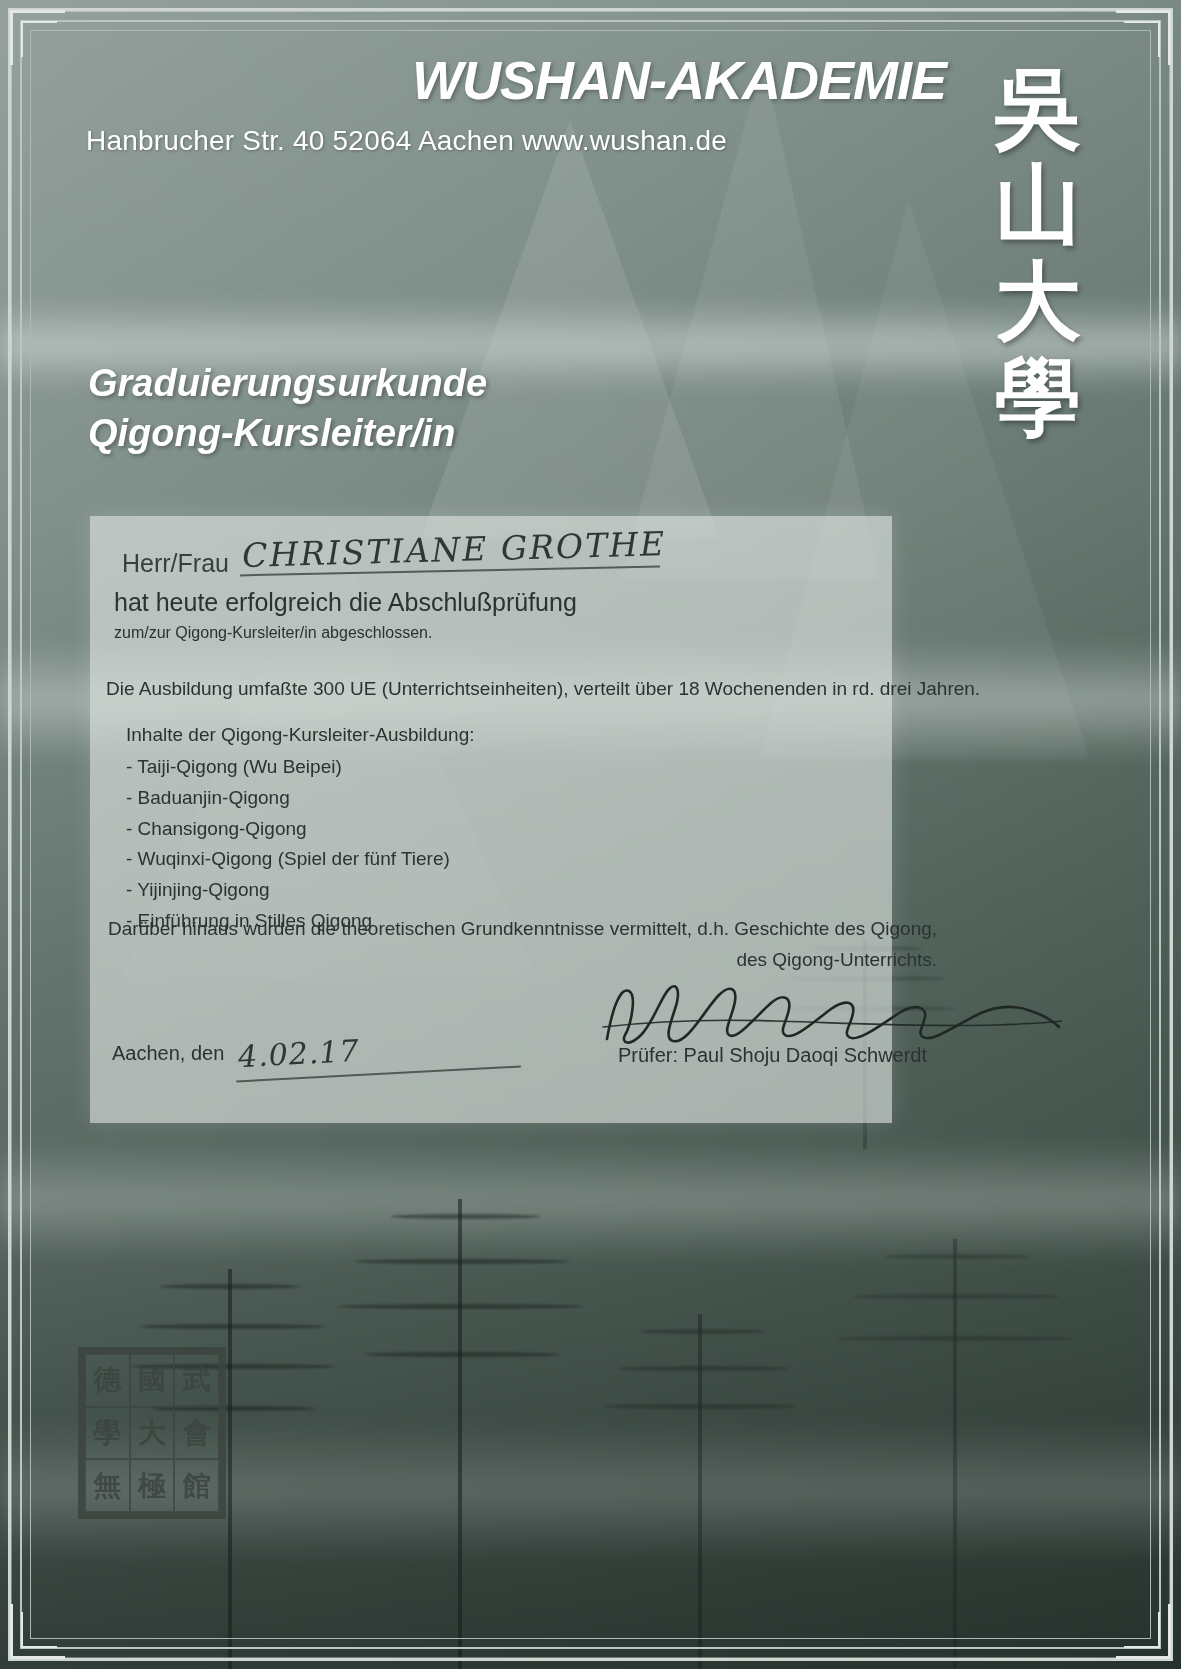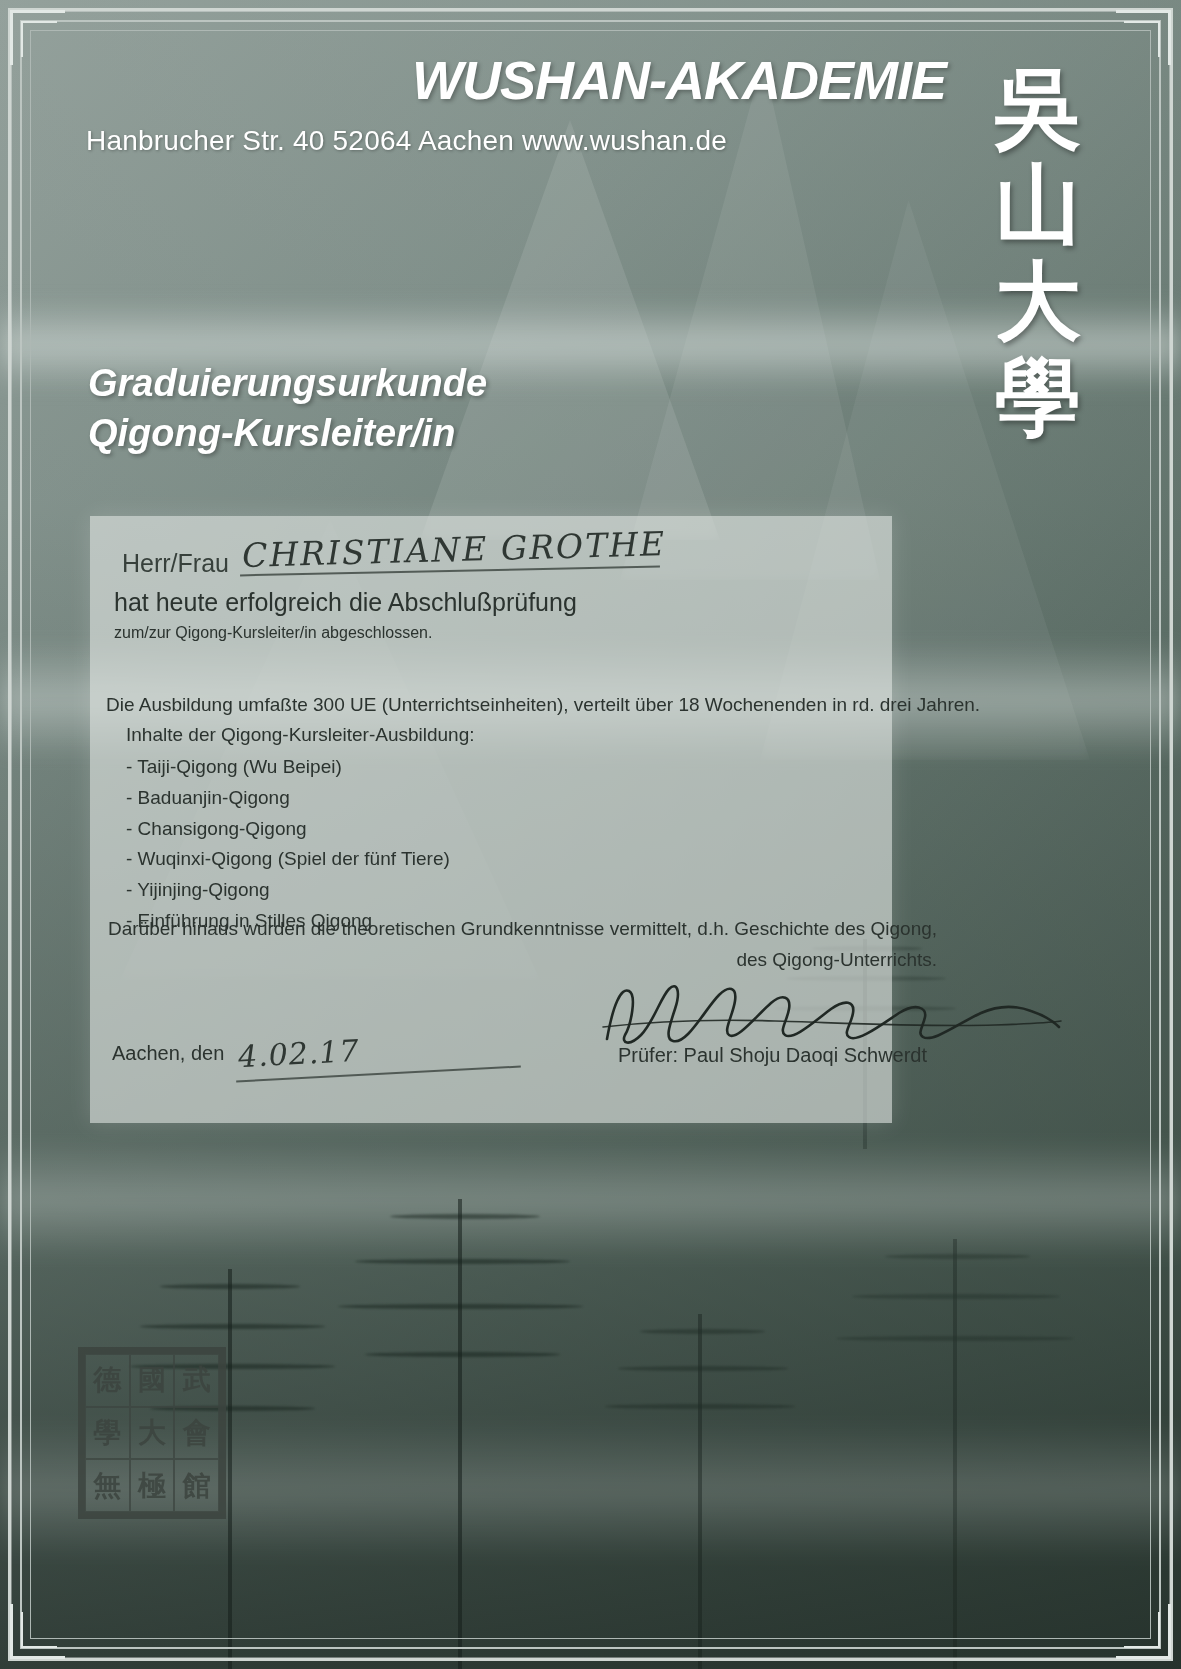--- a/index.html
+++ b/index.html
@@ -201,21 +201,21 @@
     white-space: nowrap;
   }
   .line-3 {
     position: absolute;
     top: 108px; left: 24px;
     font-size: 16px;
     white-space: nowrap;
   }
   .scope {
     position: absolute;
-    top: 178px; left: 16px;
+    top: 162px; left: 16px;
     font-size: 19px;
     white-space: nowrap;
     text-align: center;
   }
   .contents-head {
     position: absolute;
     top: 208px; left: 36px;
     font-size: 19px;
     white-space: nowrap;
   }

